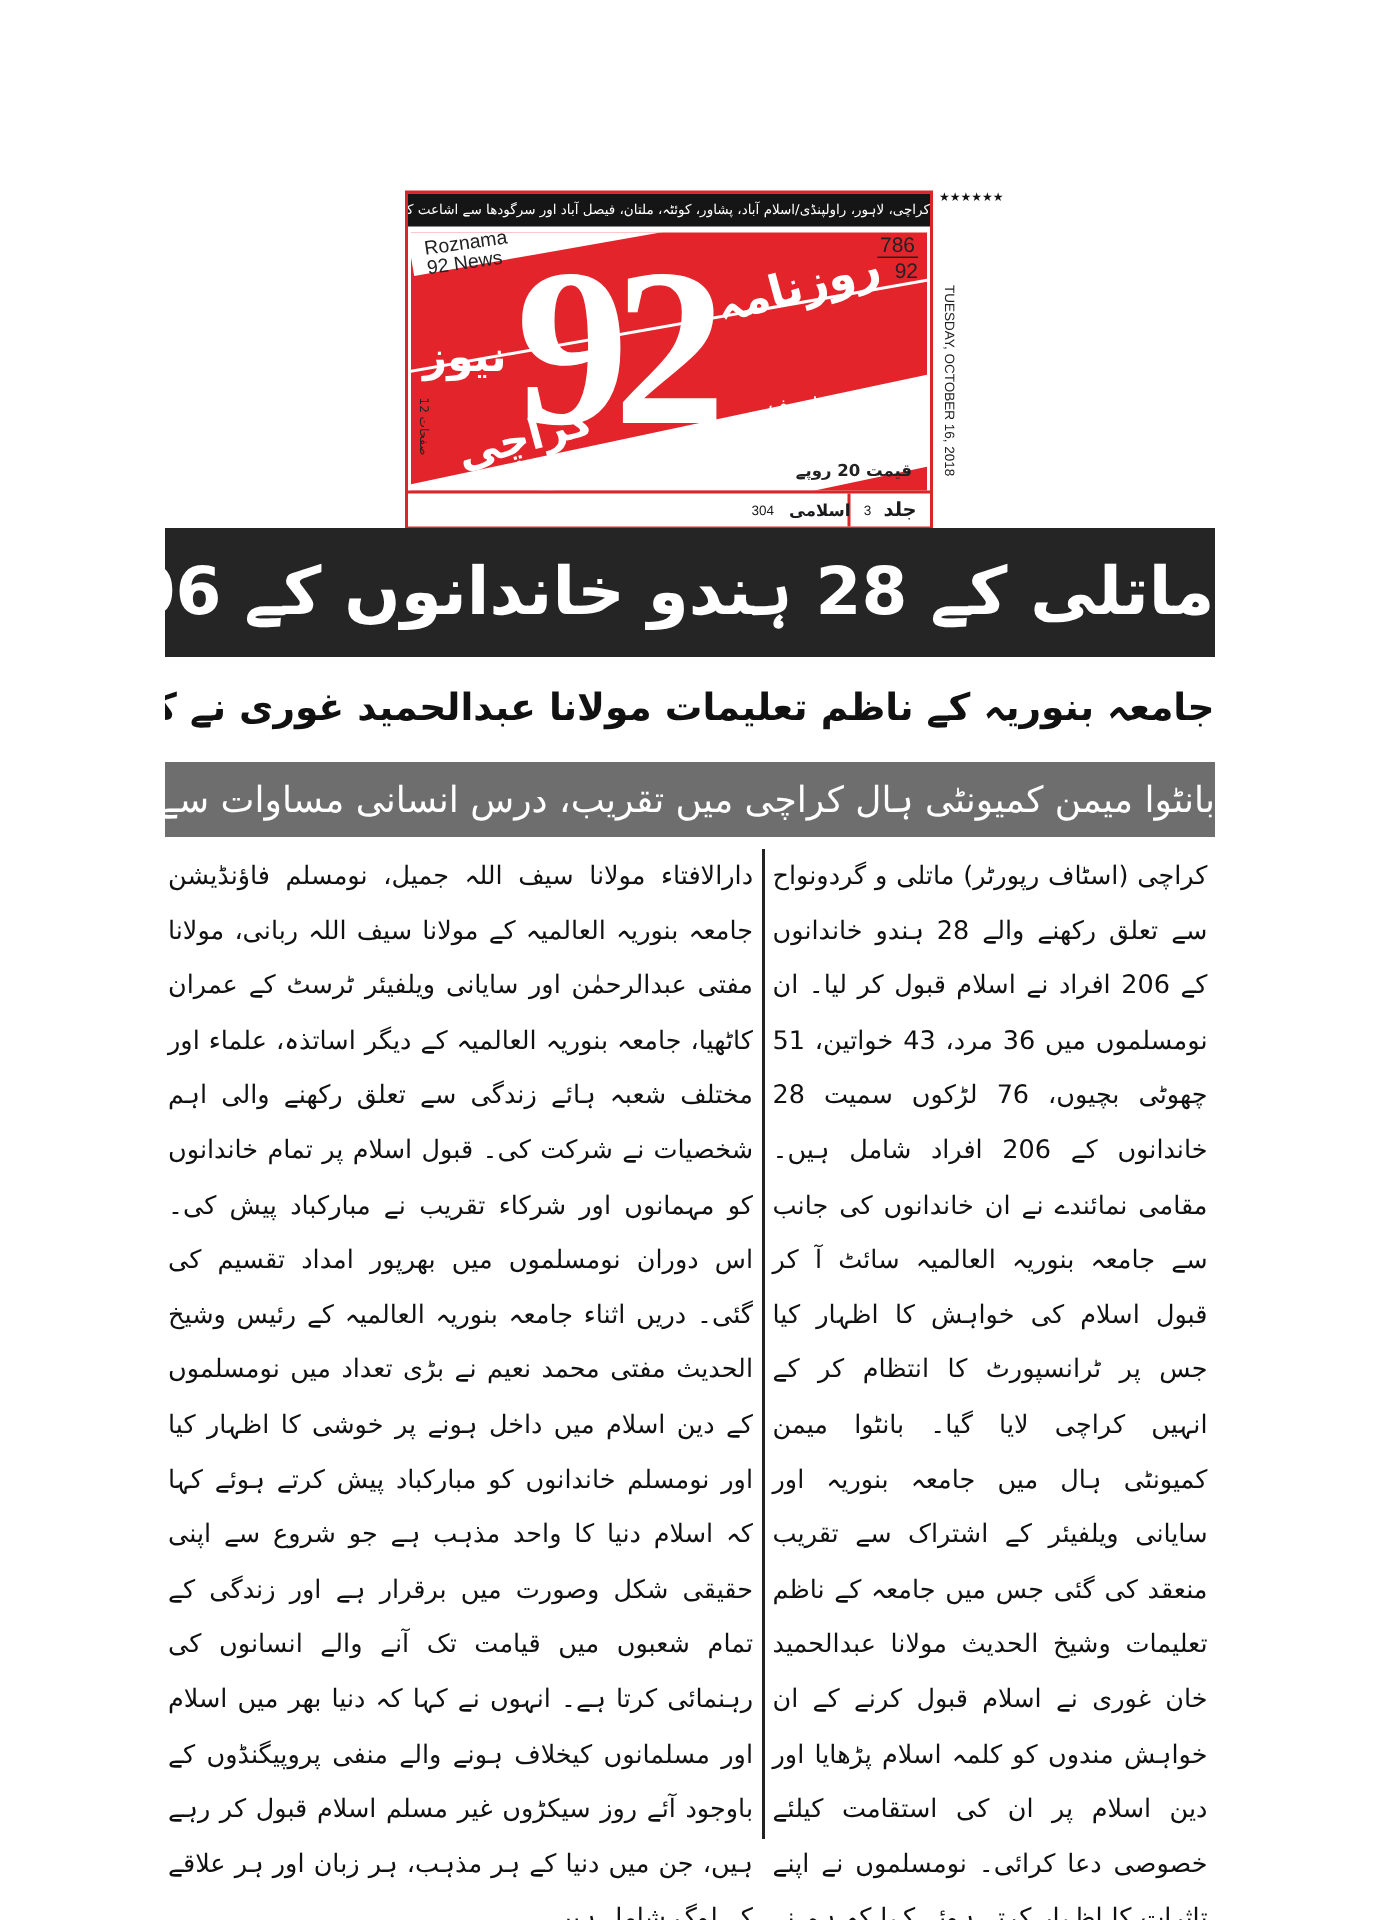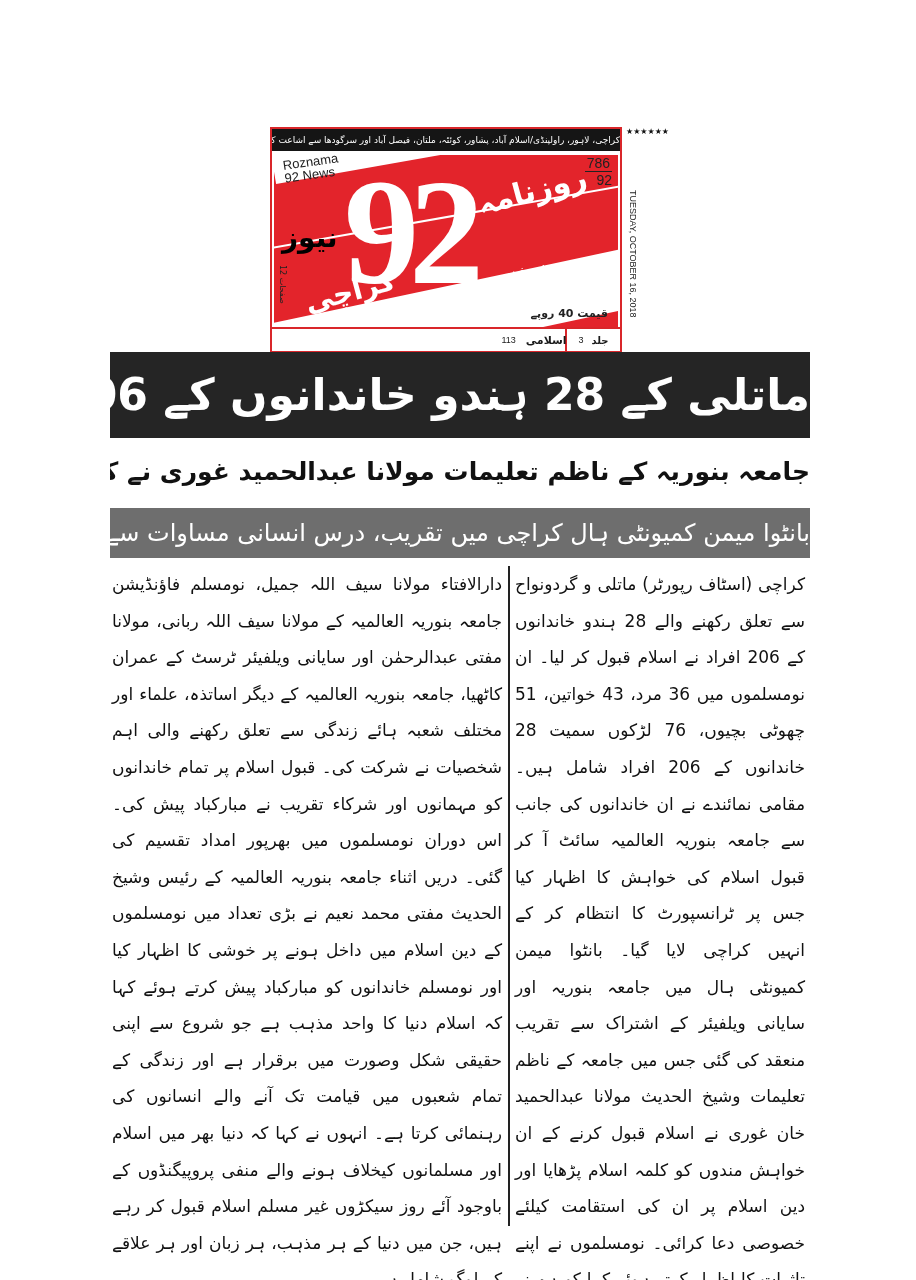--- a/index.html
+++ b/index.html
@@ -8,21 +8,21 @@
   
   .masthead { position:absolute; left:270px; top:127px; width:352px; height:226px; border:2px solid #d9262a; background:#fff; box-sizing:border-box; }
   .mh-strip { position:absolute; left:0; top:0; right:0; height:22px; background:#151515; color:#fff; font-size:9px; direction:rtl; text-align:center; line-height:22px; white-space:nowrap; overflow:hidden; }
   .mh-red { position:absolute; left:2px; right:2px; top:26px; height:172px; background:#e3242b; overflow:hidden; }
   .mh-band-top { position:absolute; left:-10px; top:-40px; width:400px; height:70px; background:#fff; transform:rotate(-10deg); transform-origin:left top; }
   .mh-band-bot { position:absolute; left:-10px; top:170px; width:420px; height:60px; background:#fff; transform:rotate(-12deg); transform-origin:left top; }
   .mh-stripe { position:absolute; left:-20px; width:420px; height:2px; background:#fff; }
   .mh-en { position:absolute; left:8px; top:4px; font-family:"Liberation Sans", sans-serif; font-size:13px; line-height:13px; color:#222; transform:rotate(-8deg); transform-origin:left top; z-index:2; }
   .mh-92 { position:absolute; left:70px; top:2px; font-family:"Liberation Serif", serif; font-size:150px; font-weight:bold; color:#fff; line-height:150px; letter-spacing:-10px; z-index:1; }
   .mh-roznama { position:absolute; right:30px; top:18px; color:#e3242b; background:transparent; font-size:30px; font-weight:bold; direction:rtl; z-index:2; transform:rotate(-15deg); }
-  .mh-news { position:absolute; left:8px; top:66px; color:#000000; font-size:28px; font-weight:bold; direction:rtl; z-index:2; }
+  .mh-news { position:absolute; left:8px; top:66px; color:#ffffff; font-size:28px; font-weight:bold; direction:rtl; z-index:2; }
   .mh-karachi { position:absolute; left:30px; top:120px; color:#fff; font-size:28px; font-weight:bold; direction:rtl; z-index:2; transform:rotate(-15deg); }
   .mh-editor { position:absolute; right:40px; top:108px; color:#fff; font-size:13px; direction:rtl; z-index:2; }
   .mh-editor2 { position:absolute; right:40px; top:130px; color:#fff; font-size:15px; direction:rtl; z-index:2; transform:rotate(-8deg); }
   .mh-786 { position:absolute; right:6px; top:0; font-family:"Liberation Sans", sans-serif; font-size:14px; color:#222; text-align:right; z-index:3; }
   .mh-786 .num { border-bottom:1px solid #222; padding:0 2px; }
   .mh-side { position:absolute; left:4px; top:110px; font-size:8px; color:#222; direction:rtl; writing-mode:vertical-rl; z-index:3; }
   .mh-price { position:absolute; right:10px; top:152px; font-size:11px; font-weight:bold; color:#222; direction:rtl; z-index:3; }
   .mh-bottom { position:absolute; left:0; right:0; bottom:0; height:22px; border-top:2px solid #d9262a; display:flex; direction:rtl; font-size:9px; align-items:center; }
   .mh-bottom > div { height:100%; display:flex; align-items:center; justify-content:center; box-sizing:border-box; }
   .mh-cell-vol { width:55px; border-left:2px solid #d9262a; gap:8px; }
@@ -61,30 +61,30 @@
     <div class="mh-news">نیوز</div>
     <div class="mh-roznama" style="color:#fff;">روزنامہ</div>
     <div class="mh-karachi">کراچی</div>
     <div class="mh-editor">ایڈیٹر انچیف</div>
     <div class="mh-editor2">محمد حمید الامین</div>
     <div class="mh-786">
       <div class="num">786</div>
       <div>92</div>
     </div>
     <div class="mh-side">صفحات 12</div>
-    <div class="mh-price">قیمت 40 روپے</div>
+    <div class="mh-price">قیمت 20 روپے</div>
   </div>
   <div class="mh-bottom">
     <div class="mh-cell-vol">
-      <span style="font-weight:bold;font-size:10px;">جلد</span>
+      <span style="font-weight:bold;font-size:13px;">جلد</span>
       <span style="font-family:'Liberation Sans',sans-serif;">3</span>
     </div>
     <div class="mh-cell-issue">
       <span style="font-weight:bold;font-size:11px;">اسلامی</span>
-      <span style="font-family:'Liberation Sans',sans-serif;">113</span>
+      <span style="font-family:'Liberation Sans',sans-serif;">304</span>
     </div>
   </div>
 </div>
 <div class="mh-stars">★★★★★★</div>
 <div class="mh-dateline">TUESDAY, OCTOBER 16, 2018</div>
 
 <div class="headline">ماتلی کے 28 ہندو خاندانوں کے 206 افراد نے اسلام قبول کر لیا</div>
 <div class="subhead">جامعہ بنوریہ کے ناظم تعلیمات مولانا عبدالحمید غوری نے کلمہ اسلام پڑھایا، استقامت کی دعا کرائی</div>
 <div class="bar2">بانٹوا میمن کمیونٹی ہال کراچی میں تقریب، درس انسانی مساوات سے متاثر ہو کر اسلام قبول کیا، نومسلم</div>
 

